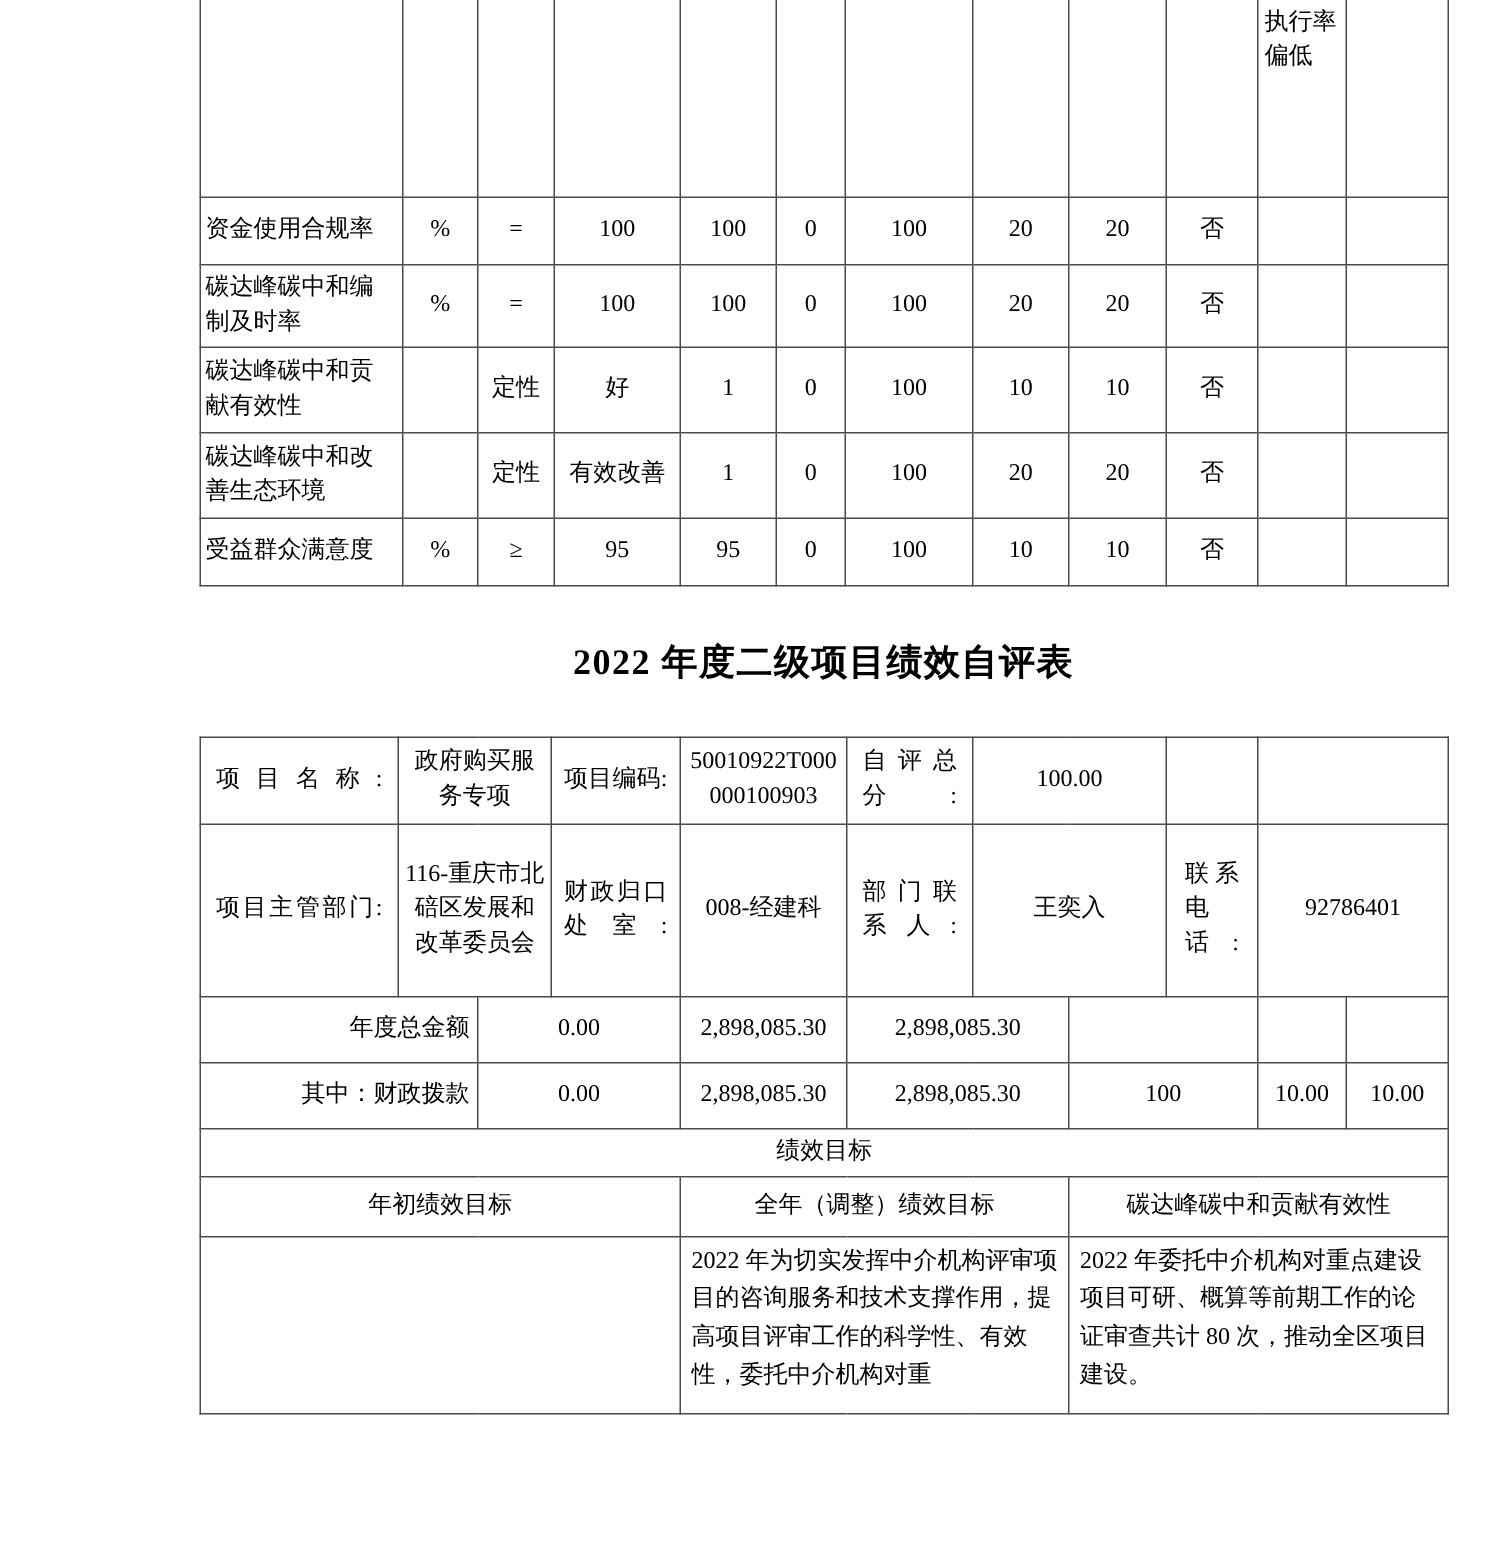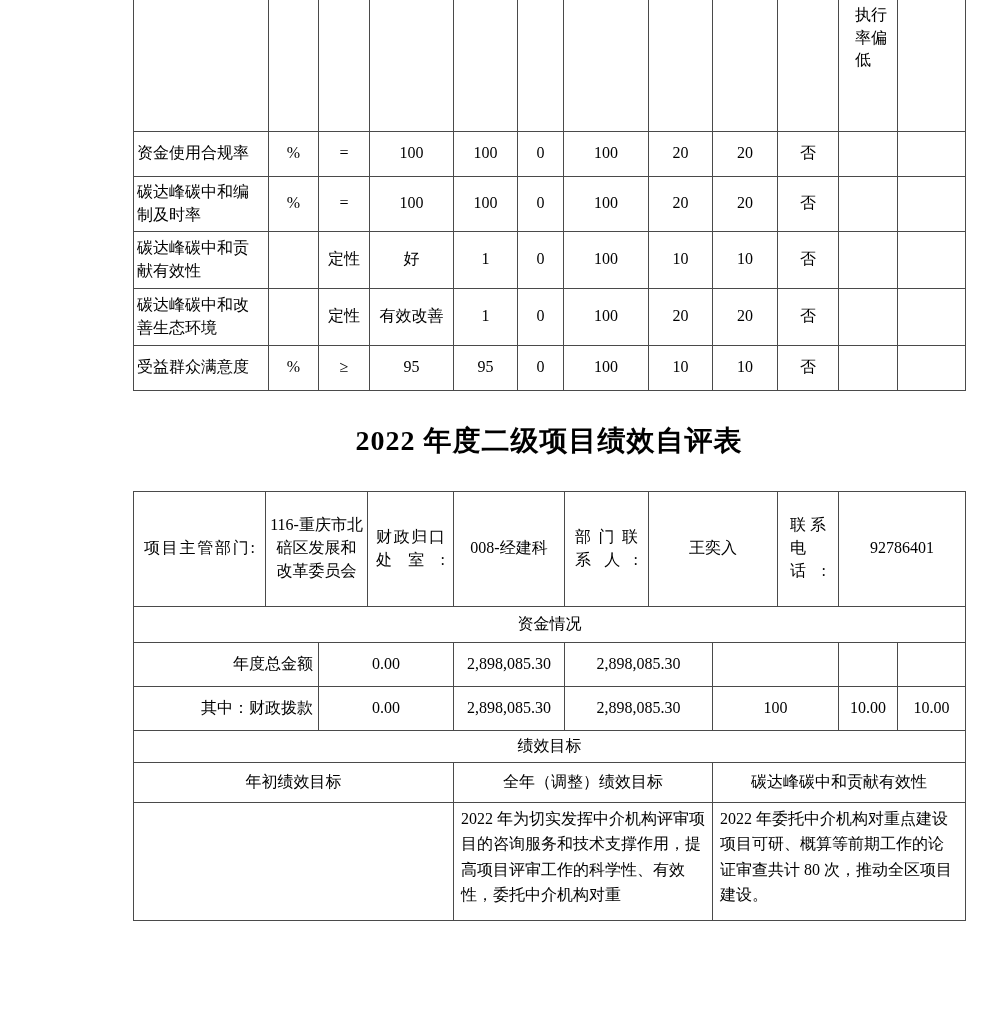--- a/index.html
+++ b/index.html
@@ -9,25 +9,25 @@
   }
   .page{position:absolute;left:133px;top:0;width:832px;}
   table{border-collapse:collapse;table-layout:fixed;width:832px;}
   td{
     border:1px solid #4a4a4a;text-align:center;vertical-align:middle;
     line-height:1.42;padding:2px 4px;overflow:hidden;
   }
   
   .t1 tr.cut td{border-top:none;}
   .t1 td.name{text-align:left;padding:2px 9px 2px 3px;}
-  .t1 td.note{vertical-align:top;text-align:left;padding:4px 2px 2px 16px;}
+  .t1 td.note{vertical-align:top;text-align:left;padding:4px 2px 2px 4px;}
   
   .title-band{height:100px;display:flex;align-items:center;justify-content:center;}
   .title-band h1{
-    margin:0;font-size:28px;font-weight:bold;letter-spacing:1px;
+    margin:0;font-size:24px;font-weight:bold;letter-spacing:1px;
     font-family:"Liberation Serif","DejaVu Serif",serif;
   }
   
   .t2 td.lbl{text-align:justify;text-align-last:justify;padding:2px 10px;}
   .t2 td.code{word-break:break-all;padding:2px 6px;}
   .t2 td.rlabel{text-align:right;padding-right:5px;}
   .t2 td.section{text-align:center;}
   .t2 td.para{text-align:left;vertical-align:top;padding:3px 7px;line-height:1.6;}
 </style>
 </head>
@@ -150,33 +150,40 @@
         <col style="width:86px">
       <col style="width:111px">
         <col style="width:84px">
         <col style="width:64px">
         <col style="width:65px">
       <col style="width:61px">
         <col style="width:59px">
         <col style="width:68px">
     </colgroup>
     <tbody>
+        <tr style="height:58px">
+      <td class="lbl">项目名称:</td>
+      <td colspan="2">政府购买服务专项</td>
+      <td class="lbl" style="padding:2px 8px">项目编码:</td>
+      <td class="code">50010922T000000100903</td>
+      <td class="lbl">自评总分:</td>
+      <td colspan="2">100.00</td>
+      <td></td>
+      <td colspan="2"></td>
+    </tr>
     <tr style="height:115px">
       <td class="lbl">项目主管部门:</td>
       <td colspan="2">116-重庆市北碚区发展和改革委员会</td>
       <td class="lbl" style="padding:2px 8px">财政归口处室:</td>
       <td>008-经建科</td>
       <td class="lbl">部门联系人:</td>
       <td colspan="2">王奕入</td>
       <td class="lbl" style="padding:15px 12px">联系电话:</td>
       <td colspan="2">92786401</td>
     </tr>
-    <tr style="height:36px">
-      <td class="section" colspan="11">资金情况</td>
-    </tr>
     <tr style="height:44px">
       <td class="rlabel" colspan="2">年度总金额</td>
       <td colspan="2">0.00</td>
       <td>2,898,085.30</td>
       <td colspan="2">2,898,085.30</td>
       <td colspan="2"></td>
       <td></td>
       <td></td>
     </tr>
     <tr style="height:44px">

